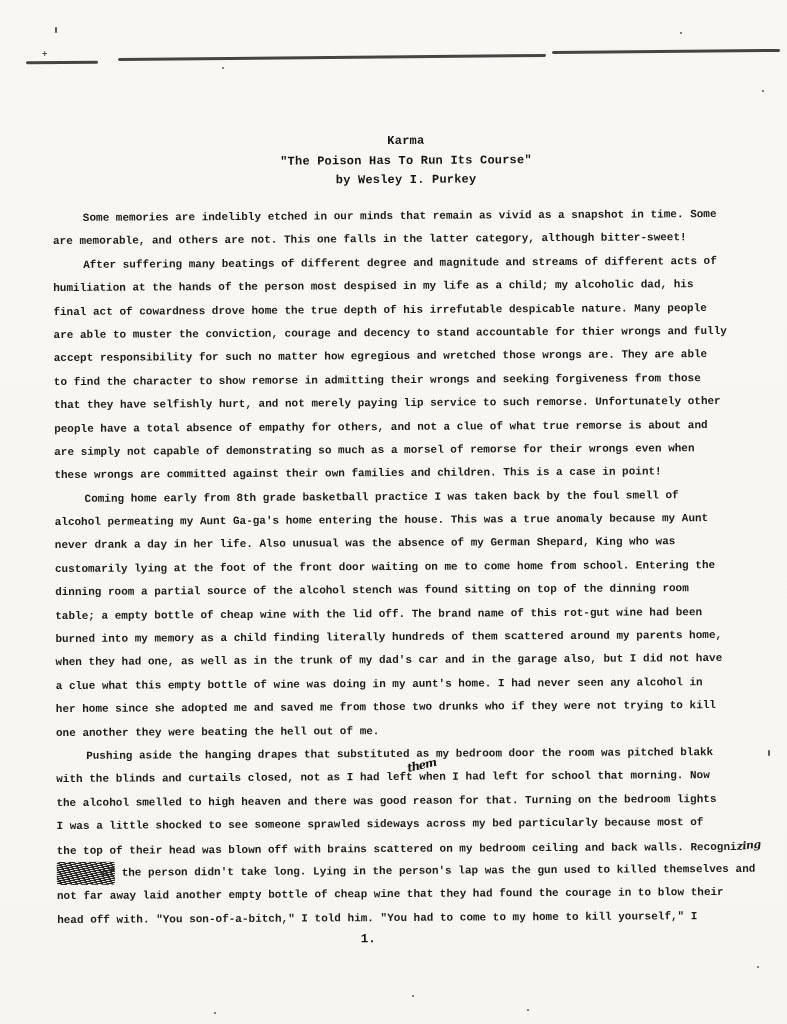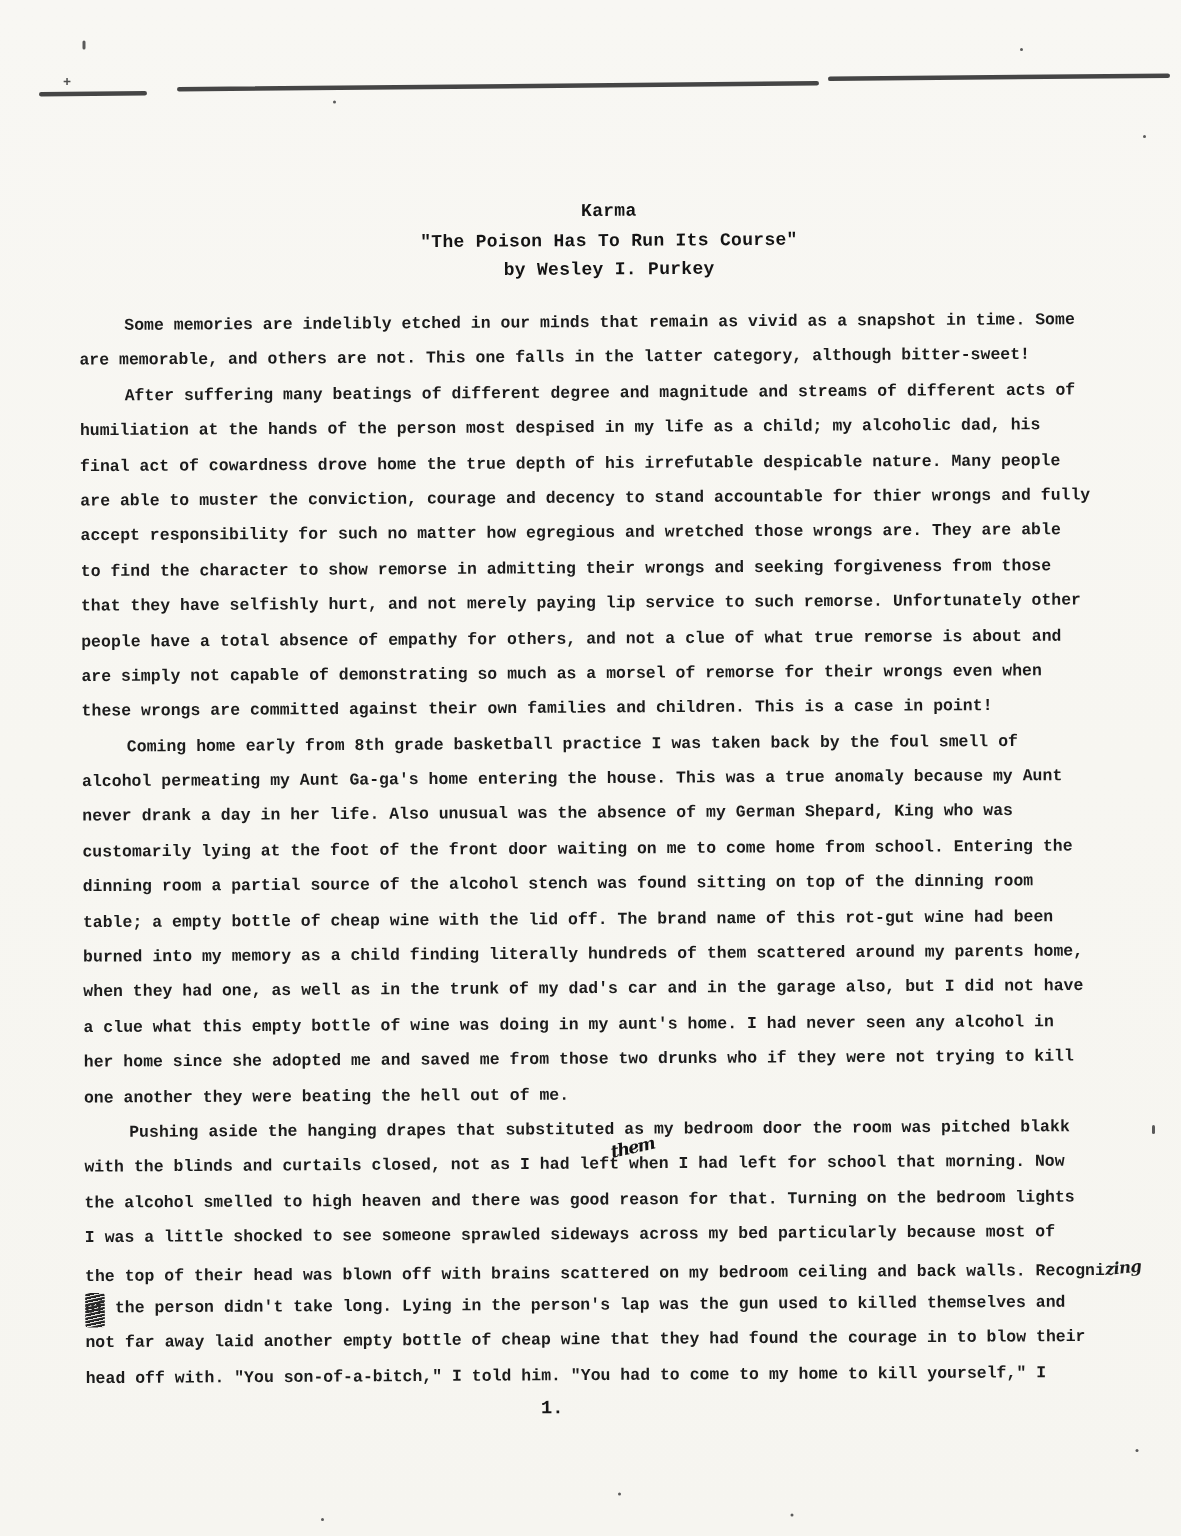--- a/index.html
+++ b/index.html
@@ -48,20 +48,21 @@
     letter-spacing: -1px;
   }
   .struck {
     position: relative; display: inline-block;
     color: #2a2a2a;
     background-image: repeating-linear-gradient(
       168deg,
       rgba(25,25,25,0.05) 0px, rgba(25,25,25,0.05) 0.5px,
       rgba(25,25,25,0.95) 1px, rgba(25,25,25,0.95) 2.2px);
     border-radius: 2px;
+    padding-left: 45px;
   }
   .scribble {
     font-family: "DejaVu Serif", serif;
     font-style: italic;
     display: inline-block;
     transform: rotate(-5deg) translateY(-1px);
     letter-spacing: -0.5px;
   }
   .page-num {
     position: absolute; top: 932px; left: 0; width: 730px;

